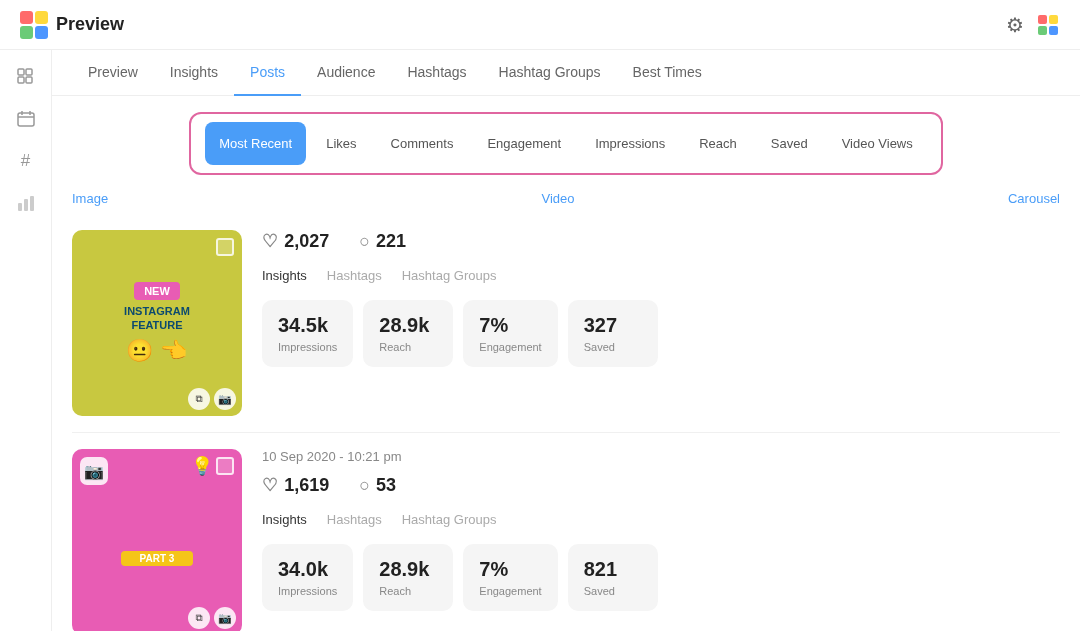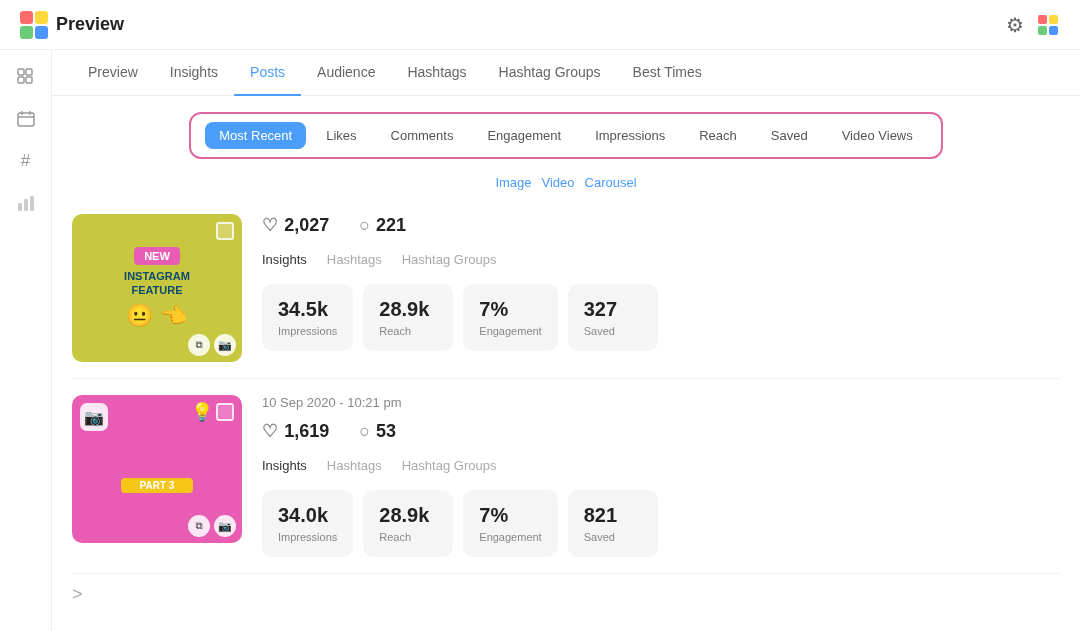--- a/index.html
+++ b/index.html
@@ -106,39 +106,39 @@
     .filter-bar {
       display: flex;
       align-items: center;
       gap: 6px;
       background: #fff;
       border: 2.5px solid #e066a0;
       border-radius: 12px;
       padding: 8px 14px;
     }
     .filter-btn {
-      padding: 6px 14px;
+      padding: 14px 14px;
       border-radius: 8px;
       border: none;
       font-size: 13px;
       cursor: pointer;
       background: transparent;
       color: #555;
     }
     .filter-btn.active {
       background: #4a9df8;
       color: #fff;
       font-weight: 500;
     }
 
     
     .media-filters {
       display: flex;
       align-items: center;
-      justify-content: center;
+      justify-content: space-between;
       padding: 0 20px 8px 20px;
       gap: 10px;
     }
     .media-filter-link {
       font-size: 13px;
       color: #4a9df8;
       cursor: pointer;
     }
 
     
@@ -149,21 +149,21 @@
     
     .post-card {
       display: flex;
       gap: 20px;
       padding: 16px 0;
       border-bottom: 1px solid #f0f0f0;
     }
 
     .post-thumbnail {
       width: 170px;
-      height: 148px;
+      height: 186px;
       border-radius: 10px;
       overflow: hidden;
       flex-shrink: 0;
       position: relative;
     }
     .post-thumbnail-1 {
       background: #c8c840;
       display: flex;
       flex-direction: column;
       align-items: center;

